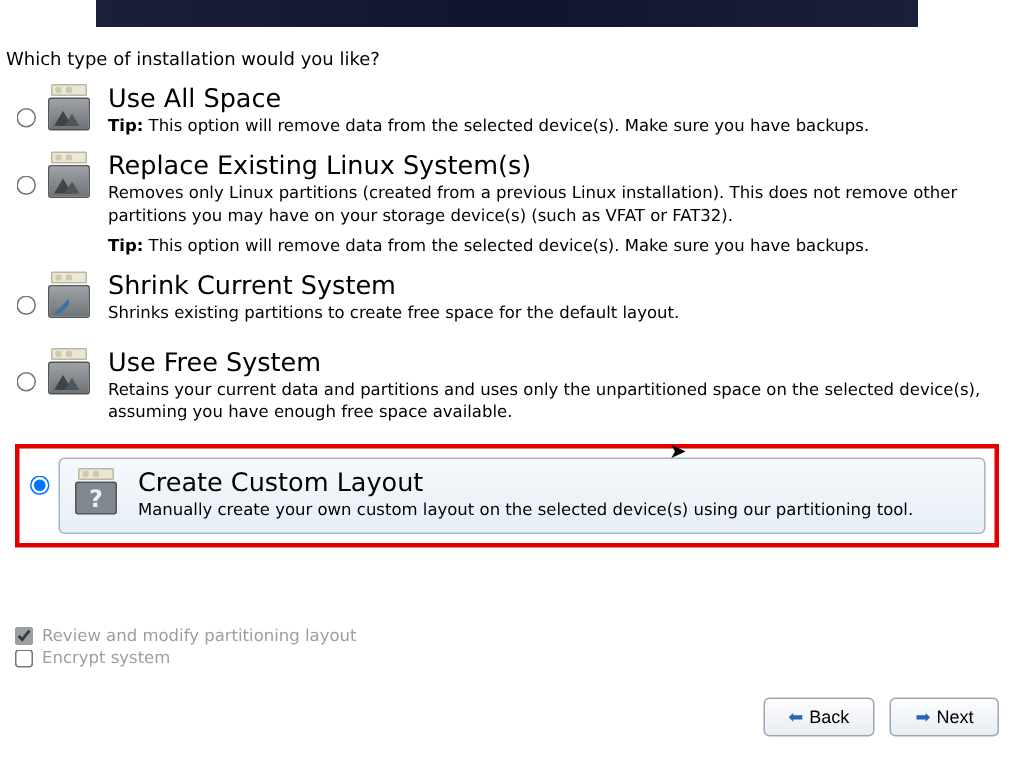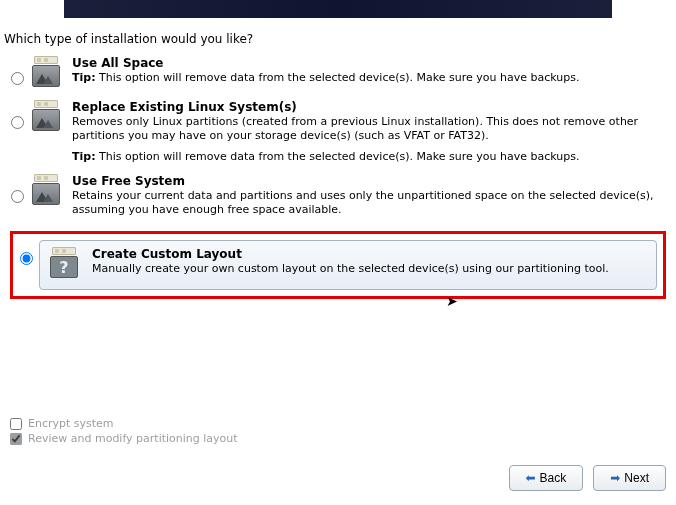--- a/index.html
+++ b/index.html
@@ -108,22 +108,22 @@
     bottom: 2px; left: 3px;
     width: 10px; height: 10px;
     background: #3c6ea8;
     clip-path: polygon(0 100%, 100% 0, 100% 40%, 40% 100%);
   }
   .text-col {
     flex: 1;
     padding-right: 6px;
   }
   .opt-title {
-    font-weight: bold;
-    font-size: 12px;
+    font-weight: normal;
+    font-size: 17px;
     margin-bottom: 1px;
   }
   .opt-desc {
     font-size: 11px;
     line-height: 1.3;
     margin-bottom: 6px;
   }
   .opt-tip {
     font-size: 11px;
     line-height: 1.3;
@@ -239,20 +239,37 @@
           </div>
         </div>
     </div>
     <div class="text-col">
       <div class="opt-title">Replace Existing Linux System(s)</div>
       <div class="opt-desc">Removes only Linux partitions (created from a previous Linux installation).  This does not remove other partitions you may have on your storage device(s) (such as VFAT or FAT32).</div>
       <div class="opt-tip"><b>Tip:</b> <span>This option will remove data from the selected device(s).  Make sure you have backups.</span></div>
     </div>
   </div>
 
+  <div class="option">
+    <div class="radio-col">
+      <input type="radio" name="install" style="">
+    </div>
+    <div class="icon-col">
+      <div class="icon-box">
+          <div class="icon-bar"></div>
+          <div class="icon-pic">
+            <div class="arrow-shrink"></div>
+          </div>
+        </div>
+    </div>
+    <div class="text-col">
+      <div class="opt-title">Shrink Current System</div>
+      <div class="opt-desc">Shrinks existing partitions to create free space for the default layout.</div>
+    </div>
+  </div>
 
   <div class="option">
     <div class="radio-col">
       <input type="radio" name="install" style="">
     </div>
     <div class="icon-col">
       <div class="icon-box">
           <div class="icon-bar"></div>
           <div class="icon-pic">
             <div class="mountain"></div>
@@ -285,26 +302,26 @@
           <div class="opt-desc" style="margin-bottom:0">Manually create your own custom layout on the selected device(s) using our partitioning tool.</div>
         </div>
       </div>
     </div>
   </div>
 
 </div>
 
 <div class="checks">
   <label>
+    <input type="checkbox" checked="" style="">
+    <span>Review and modify partitioning layout</span>
+  </label>
+  <label>
     <input type="checkbox" style="">
     <span>Encrypt system</span>
-  </label>
-  <label>
-    <input type="checkbox" checked="" style="">
-    <span>Review and modify partitioning layout</span>
   </label>
 </div>
 
 <div class="footer">
   <button class="nav-btn">
     <span class="arrow">⬅</span>
     <span>Back</span>
   </button>
   <button class="nav-btn">
     <span class="arrow">➡</span>

